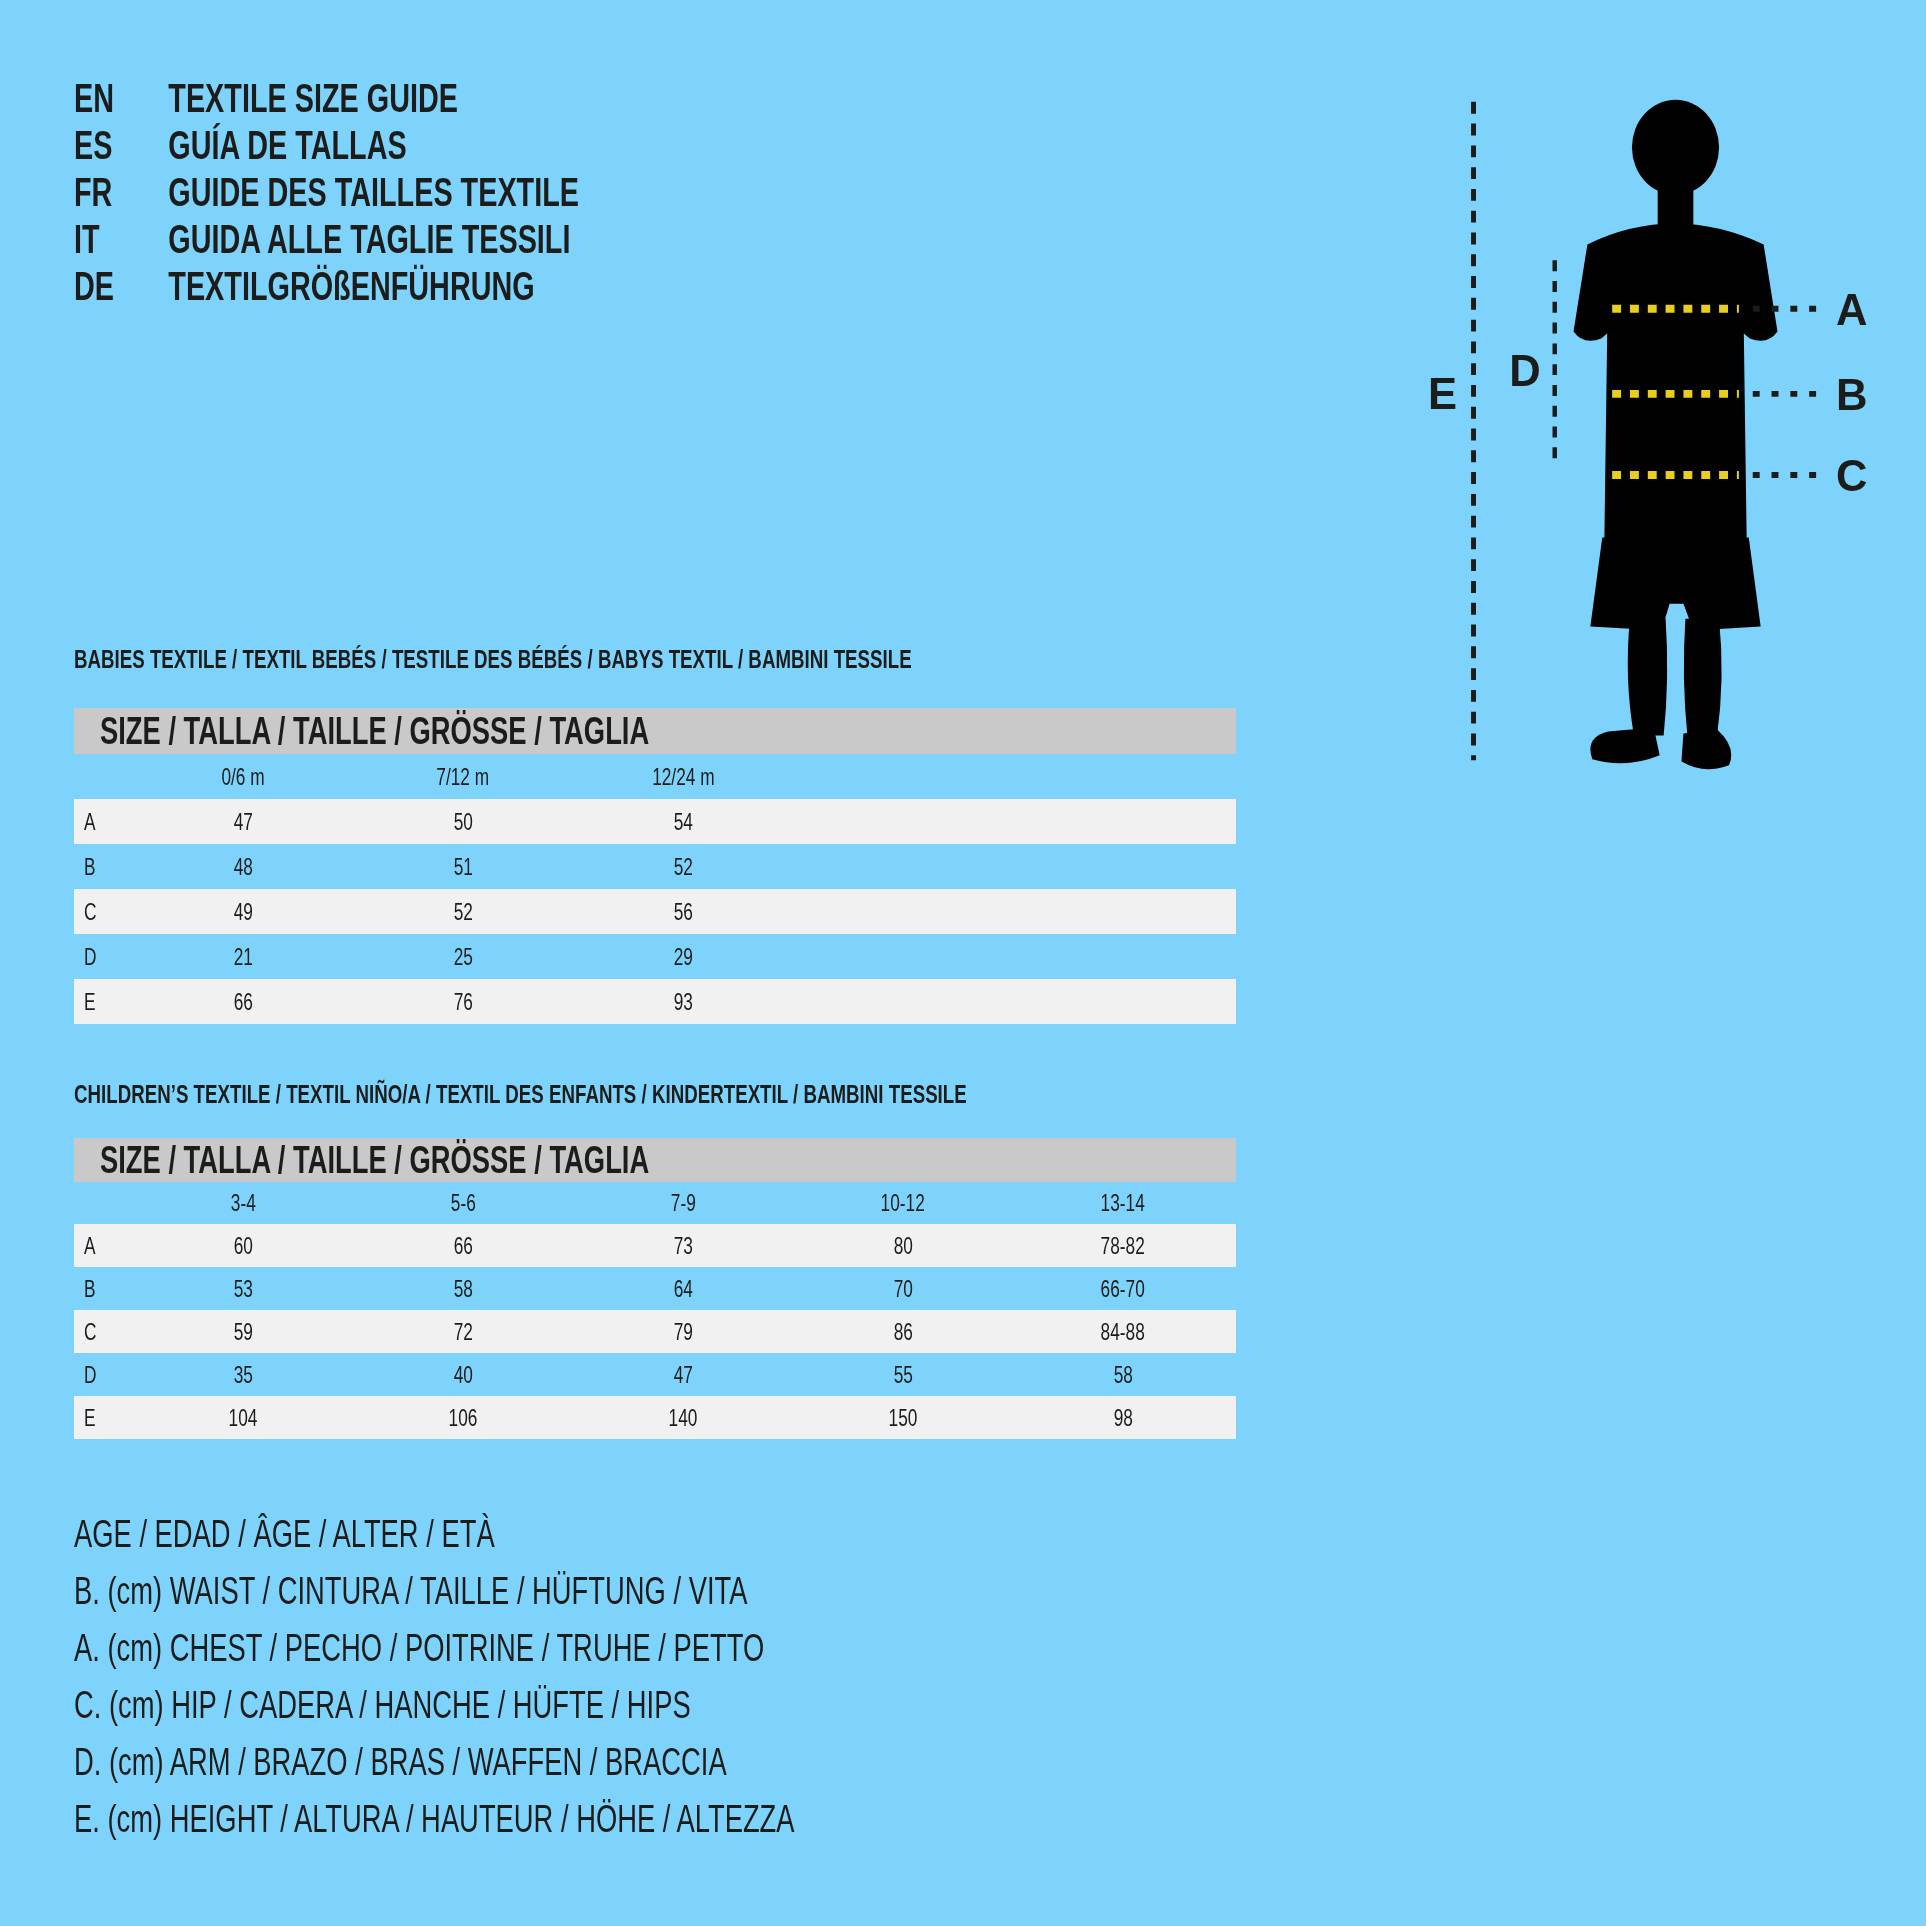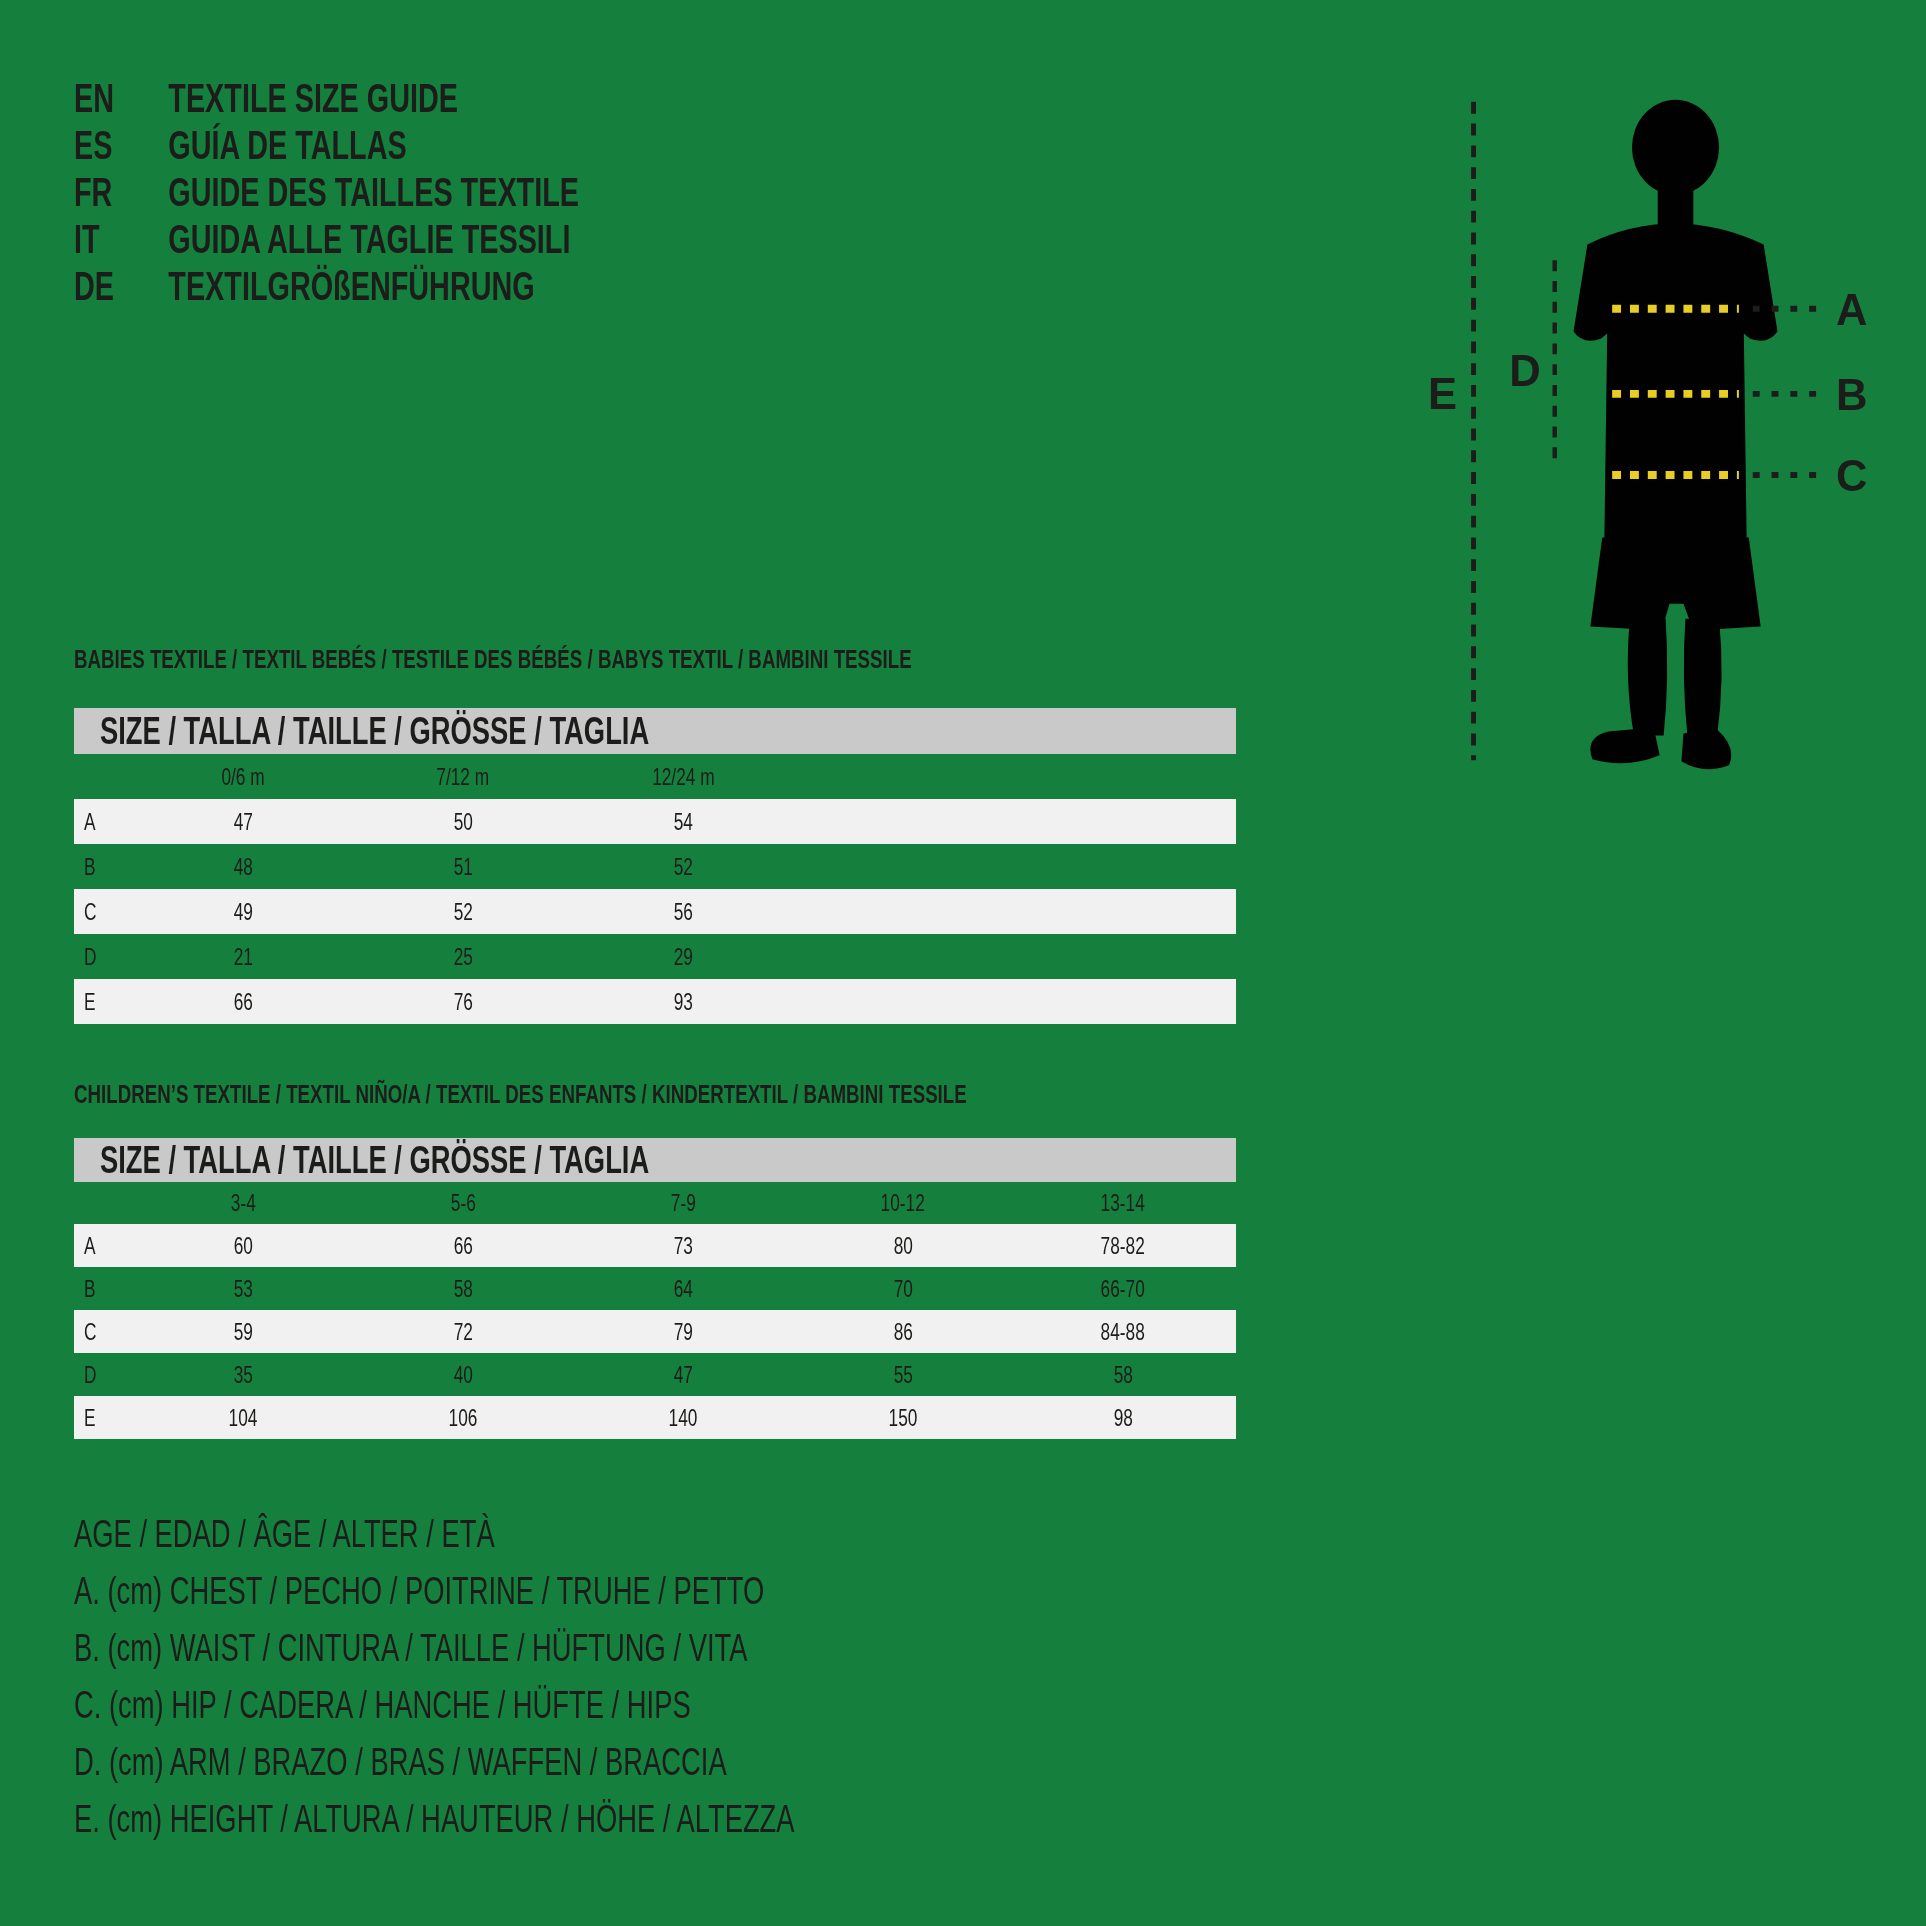--- a/index.html
+++ b/index.html
@@ -1,20 +1,20 @@
 <!DOCTYPE html>
 <html><head>
 <meta charset="utf-8">
 <style>
   html,body{margin:0;padding:0;}
   body{
     width:1927px;height:1927px;background:#ffffff;
     font-family:"Liberation Sans", sans-serif;color:#1c1c1a;
   }
-  .page{position:relative;width:1927px;height:1927px;overflow:hidden;background:#15803d;}
+  .page{position:relative;width:1927px;height:1927px;overflow:hidden;background:#7dd3fc;}
 
   
   .cond{display:inline-block;transform:scaleX(0.72);transform-origin:0 50%;white-space:nowrap;}
   .condc{display:inline-block;transform:scaleX(0.72);transform-origin:50% 50%;white-space:nowrap;}
 
   
   .lang-block{position:absolute;left:74px;top:75px;}
   .lang-row{height:47px;display:flex;align-items:center;font-size:40px;font-weight:700;letter-spacing:0;}
   .lang-code{display:inline-block;width:131px;}
 
@@ -326,26 +326,26 @@
           <span class="condc">98</span>
         </div>
     </div>
   </div>
 
   <div class="legend-block">
     <div class="legend-line">
         <span class="cond">AGE / EDAD / ÂGE / ALTER / ETÀ</span>
       </div>
     <div class="legend-line">
+        <span class="cond">B. (cm) WAIST / CINTURA / TAILLE / HÜFTUNG / VITA</span>
+      </div>
+    <div class="legend-line">
         <span class="cond">A. (cm) CHEST / PECHO / POITRINE / TRUHE / PETTO</span>
       </div>
     <div class="legend-line">
-        <span class="cond">B. (cm) WAIST / CINTURA / TAILLE / HÜFTUNG / VITA</span>
-      </div>
-    <div class="legend-line">
         <span class="cond">C. (cm) HIP / CADERA / HANCHE / HÜFTE / HIPS</span>
       </div>
     <div class="legend-line">
         <span class="cond">D. (cm) ARM / BRAZO / BRAS / WAFFEN / BRACCIA</span>
       </div>
     <div class="legend-line">
         <span class="cond">E. (cm) HEIGHT / ALTURA / HAUTEUR / HÖHE / ALTEZZA</span>
       </div>
   </div>
 

